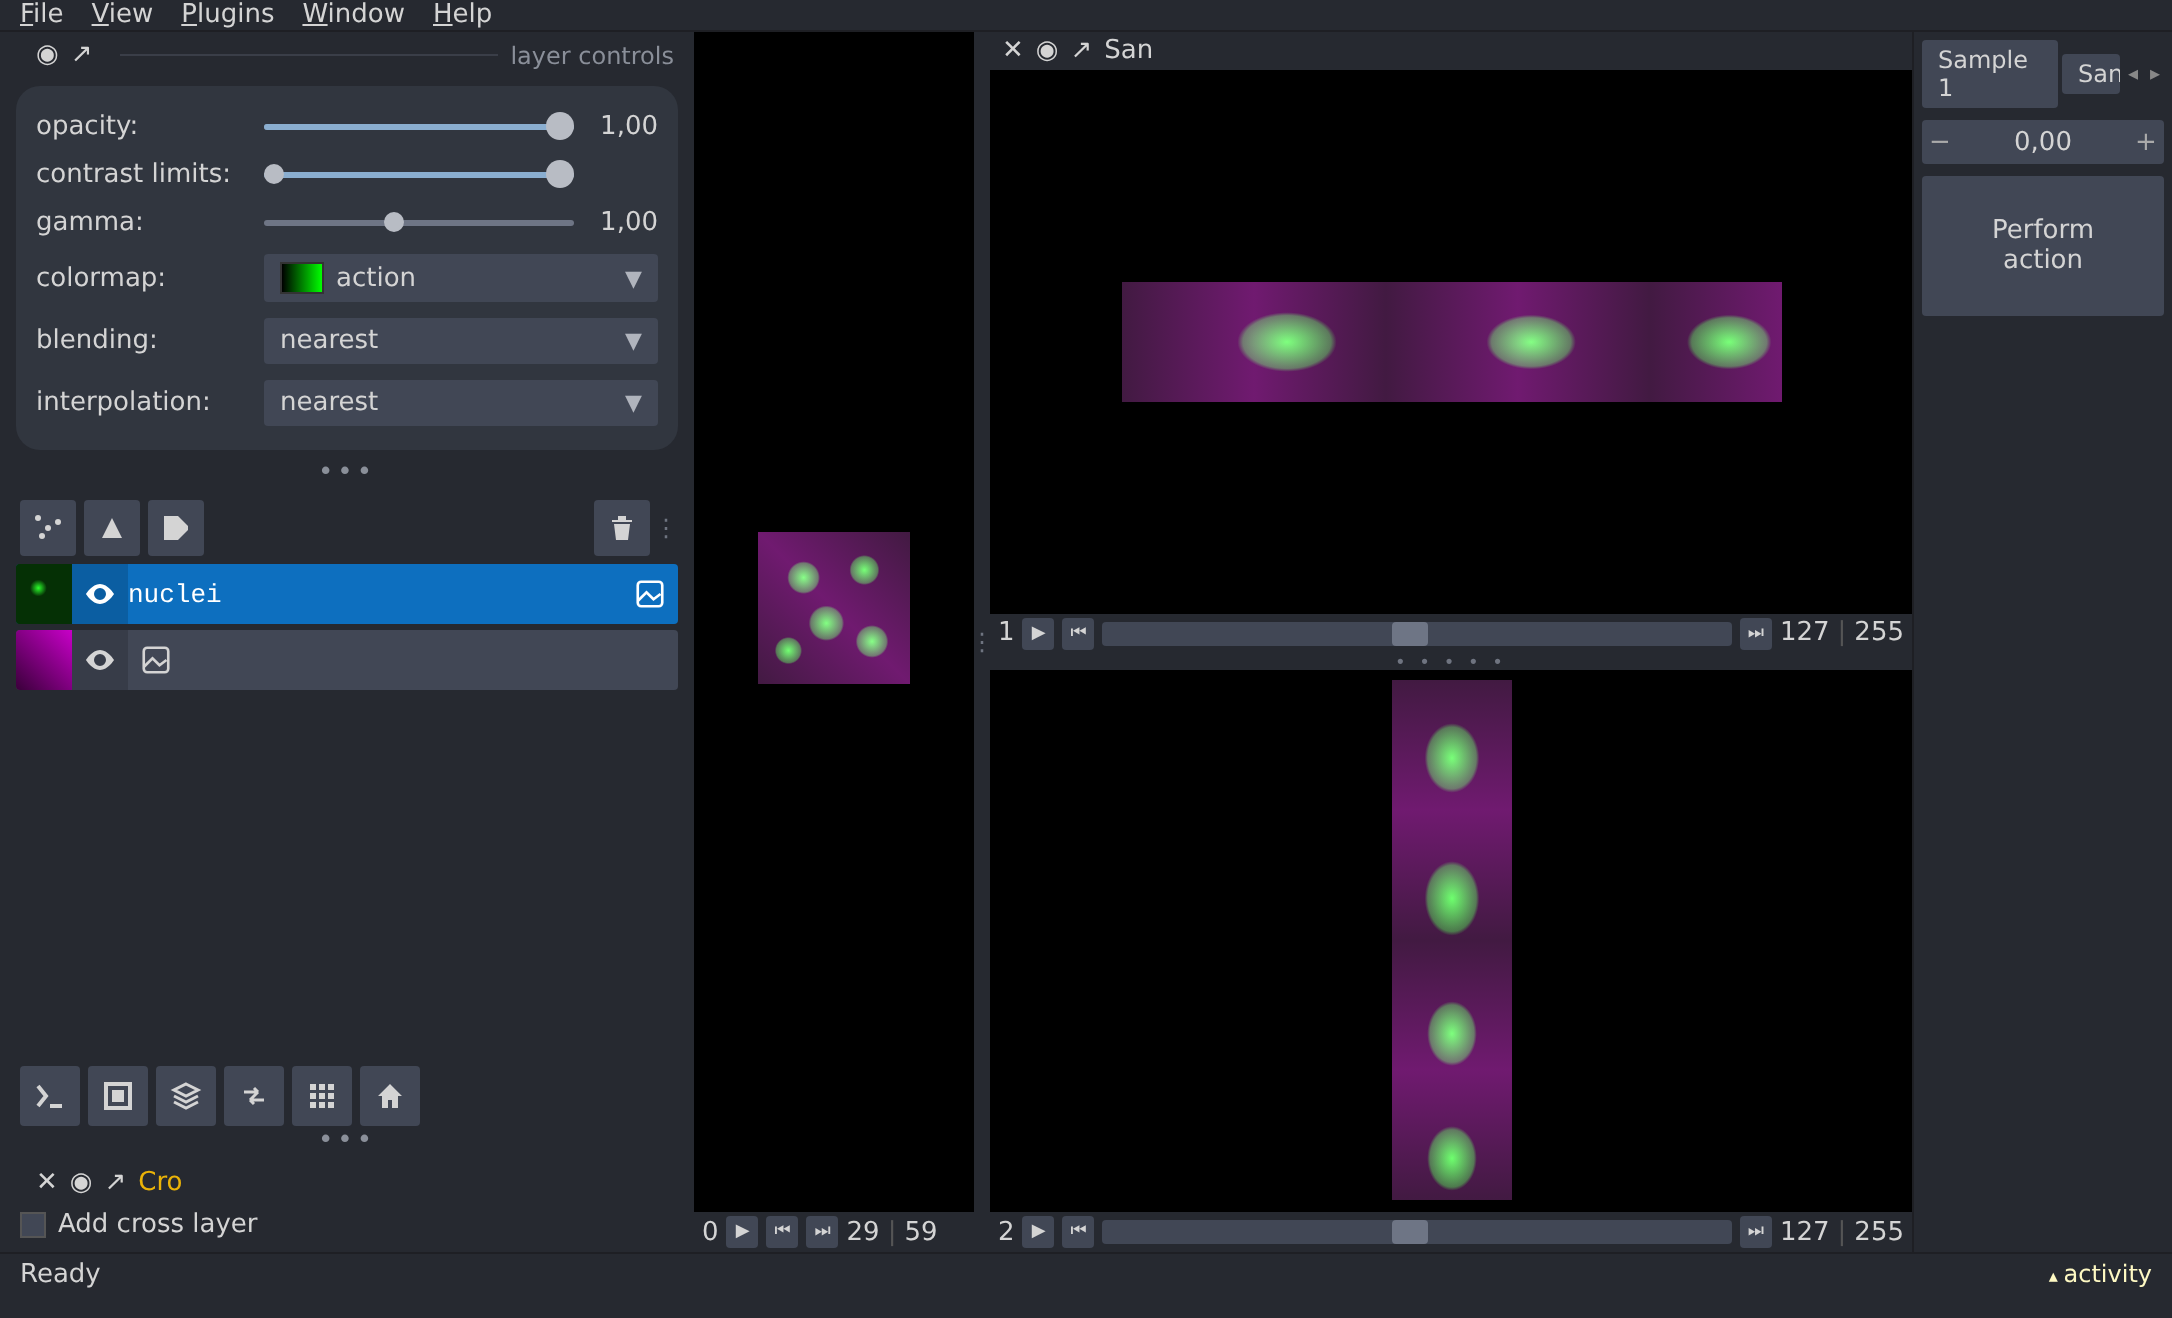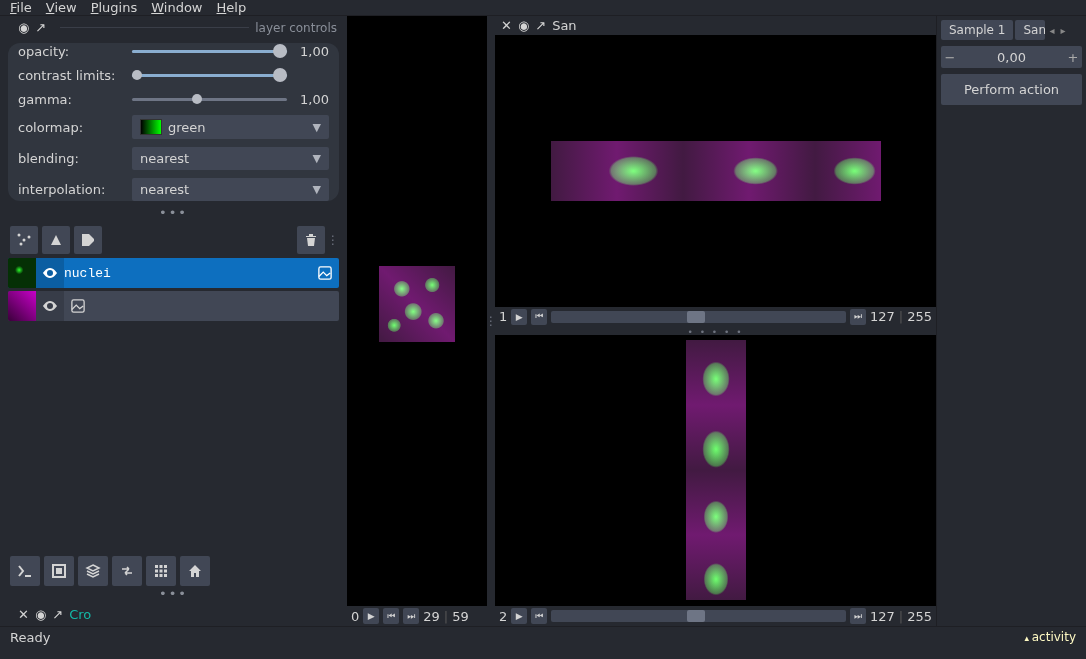--- a/index.html
+++ b/index.html
@@ -7,21 +7,21 @@
   .menubar { display: flex; gap: 14px; padding: 0 10px; background: #262930; border-bottom: 1px solid #1e1f24; }
   .menubar span { cursor: pointer; }
   .menubar span u { text-decoration: underline; }
   .main { display: flex; height: 610px; }
   .left-panel { width: 347px; display: flex; flex-direction: column; }
   .small-icons { display: flex; gap: 6px; padding: 2px 8px; align-items: center; font-size: 10px; color: #888; }
   .panel-header { display: flex; align-items: center; gap: 6px; padding: 2px 10px; color: #8a8f99; }
   .panel-header .line { flex: 1; height: 1px; background: #3a3e48; }
   .panel-header .title { font-size: 12px; color: #8a8f99; }
 
-  .controls-box { background: #31363f; margin: 4px 8px; border-radius: 12px; padding: 0 10px; }
+  .controls-box { background: #31363f; margin: 4px 8px; border-radius: 12px; padding: 12px 10px; }
   .ctrl-row { display: flex; align-items: center; margin-bottom: 8px; gap: 6px; }
   .ctrl-label { width: 108px; color: #d4d4d4; }
   .ctrl-value { width: 36px; text-align: right; }
   .slider { flex: 1; height: 16px; position: relative; }
   .slider-track { position: absolute; top: 7px; left: 0; right: 0; height: 3px; background: #6e7585; border-radius: 2px; }
   .slider-fill  { position: absolute; top: 7px; left: 0; height: 3px; background: #8aaed0; border-radius: 2px; }
   .slider-thumb { position: absolute; top: 1px; width: 14px; height: 14px; background: #b8bcc4; border-radius: 50%; }
   .slider-thumb.sm { width: 10px; height: 10px; top: 3px; }
 
   .btn { flex: 1; background: #414755; text-align: center; padding: 4px 0; border-radius: 2px; cursor: pointer; color: #c6c9d0; }
@@ -79,29 +79,29 @@
   .cells-xy { width:76px; height:76px; background:
      radial-gradient(circle 12px at 30% 30%, #2bff2b 0%, #0a6a0a 60%, transparent 68%),
      radial-gradient(circle 11px at 70% 25%, #2bff2b 0%, #0a6a0a 60%, transparent 68%),
      radial-gradient(circle 13px at 45% 60%, #2bff2b 0%, #0a6a0a 60%, transparent 68%),
      radial-gradient(circle 12px at 75% 72%, #2bff2b 0%, #0a6a0a 60%, transparent 68%),
      radial-gradient(circle 10px at 20% 78%, #2bff2b 0%, #0a6a0a 60%, transparent 68%),
      linear-gradient(45deg, #3a003a, #6a006a, #3a003a),
      #0a1a0a;
      background-blend-mode: screen;}
 
-  .right-panel { width: 150px; background: #262930; border-left: 1px solid #1e1f24; padding: 4px; }
+  .right-panel { width: 130px; background: #262930; border-left: 1px solid #1e1f24; padding: 4px; }
   .tabs { display: flex; gap: 2px; align-items: center; margin-bottom: 6px;}
   .tab { background: #414755; padding: 3px 8px; border-radius: 2px; cursor: pointer; font-size: 12px;}
   .tab.truncated { width: 30px; overflow: hidden; white-space: nowrap; }
   .tab-arrows { color: #888; font-size: 10px; cursor: pointer; padding: 0 2px;}
   .spinbox { display: flex; align-items: center; background: #414755; border-radius: 2px; height: 22px; margin-bottom: 6px;}
   .spinbox .sb-btn { width: 18px; text-align: center; cursor: pointer; color:#aaa; }
   .spinbox .sb-val { flex: 1; text-align: center; }
-  .action-btn { background: #414755; padding: 8px; text-align: center; border-radius: 2px; cursor: pointer; }
+  .action-btn { background: #414755; padding: 20px; text-align: center; border-radius: 2px; cursor: pointer; }
 
   .statusbar { display: flex; padding: 3px 10px; border-top: 1px solid #1e1f24; font-size: 12px; color: #b9bdc5;}
   .statusbar .spacer { flex: 1;}
   .activity { color:#fef9c3; font-size:12px; cursor:pointer;}
   .activity::before { content:"▴ "; font-size:9px;}
 </style>
 </head>
 <body>
 
 <div class="menubar">
@@ -154,21 +154,21 @@
           <div class="slider-track"></div>
           <div class="slider-thumb sm" style="left:calc(42% - 5px)"></div>
         </div>
         <div class="ctrl-value">1,00</div>
       </div>
 
       <div class="ctrl-row">
         <div class="ctrl-label">colormap:</div>
         <div class="select">
           <div class="cm-swatch"></div>
-          <span>green</span>
+          <span>action</span>
           <span class="arrow">▼</span>
         </div>
       </div>
 
       <div class="ctrl-row">
         <div class="ctrl-label">blending:</div>
         <div class="select">
           <span>nearest</span>
           <span class="arrow">▼</span>
         </div>
@@ -286,22 +286,26 @@
           </svg>
         </div>
     </div>
     <div class="dots-row">•••</div>
 
     <div class="cross-panel">
       <span class="small-icons">
         <span>✕</span>
         <span>◉</span>
         <span>↗</span>
-        <span style="color:#14b8a6">Cro</span>
+        <span style="color:#eab308">Cro</span>
       </span>
+    </div>
+    <div class="checkbox-row">
+      <div class="chk"></div>
+      <span>Add cross layer</span>
     </div>
   </div>
 
   <div class="center-panel">
     <div style="display:flex; height:100%;">
 
       <div style="width:140px; display:flex; flex-direction:column;">
         <div class="viewport" style="flex:1">
           <div class="vp-canvas">
               <div class="cells-xy" style="position:absolute; top:250px;"></div>

